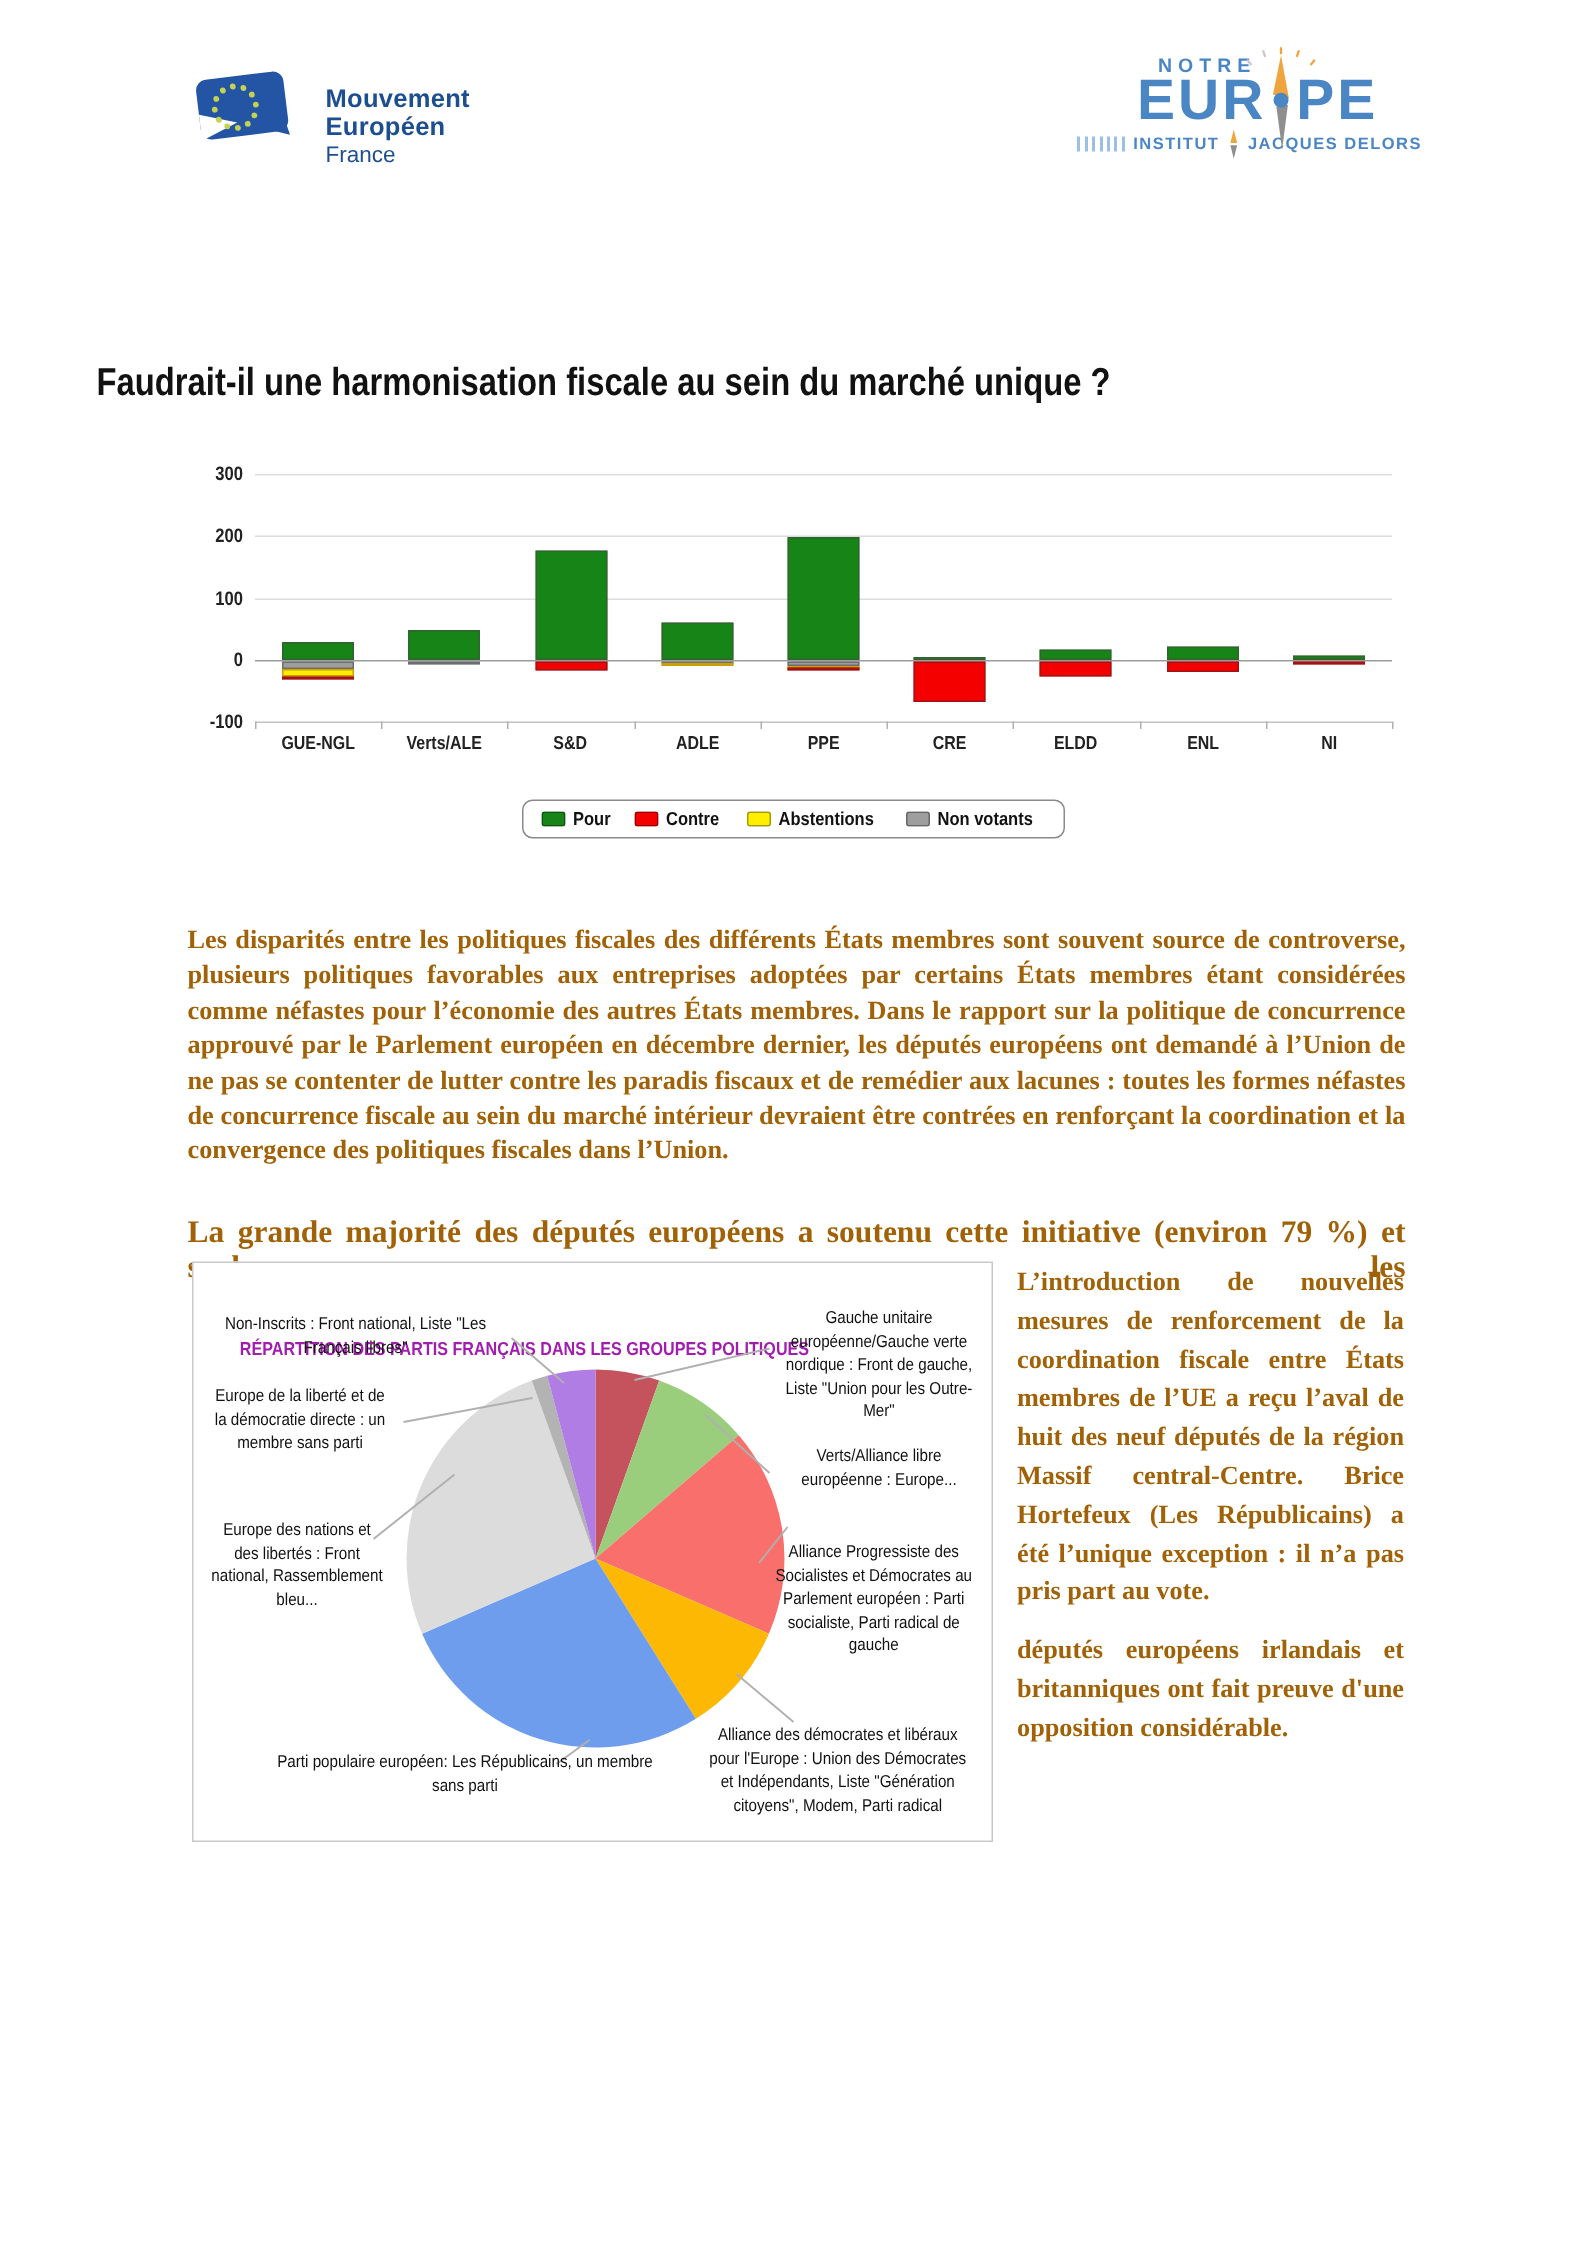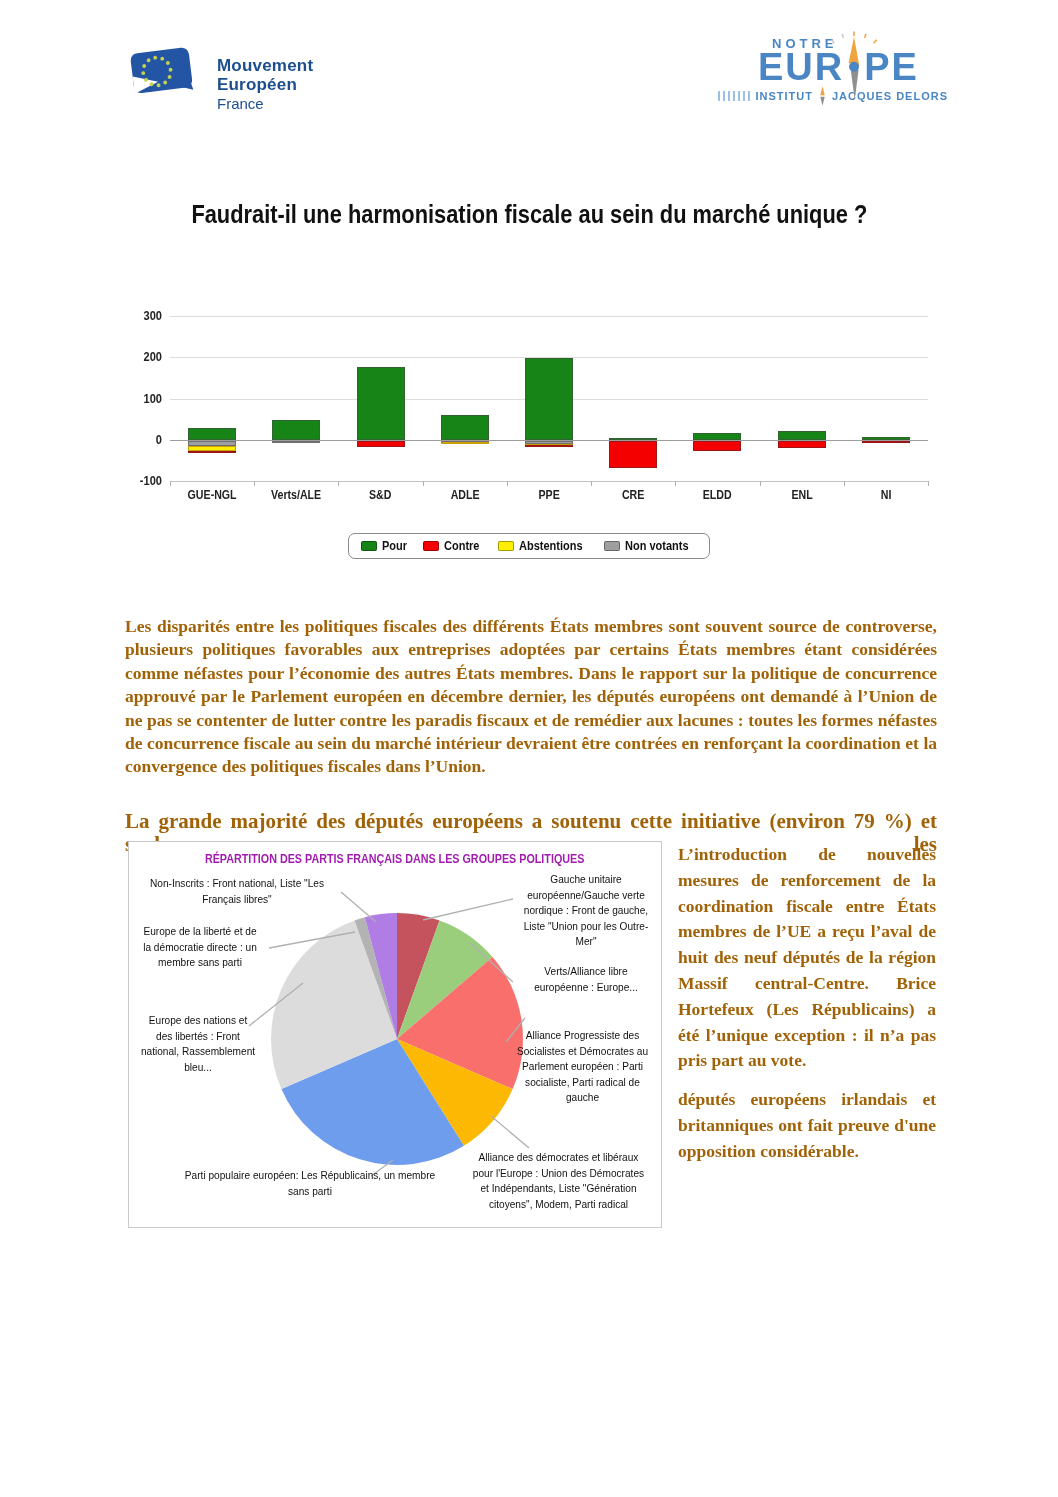--- a/index.html
+++ b/index.html
@@ -17,21 +17,21 @@
   .ne-notre { margin-left:54px; font-size:13px; font-weight:bold; letter-spacing:4px; }
   .ne-europe { margin-left:40px; margin-top:0px; font-size:38px; font-weight:800; letter-spacing:2px; display:flex; align-items:center; height:32px; }
   .compass-slot { position:relative; display:inline-block; width:20px; height:32px; }
   .compass-slot svg { position:absolute; left:-13px; top:-22px; }
   .ne-institut { margin-top:3px; font-size:11px; font-weight:bold; letter-spacing:1px; display:flex; align-items:center; gap:5px; white-space:nowrap; }
   .ne-ticks { display:inline-block; width:36px; height:10px;
       background:repeating-linear-gradient(90deg,#9bc0e3 0 2px, transparent 2px 5px); }
   .small-needle { display:inline-block; line-height:0; }
 
   
-  .cwrap { text-align:center; }
+  .cwrap { text-align:left;margin-top:40px; }
   .cnd { display:inline-block; transform:scaleX(.84); transform-origin:50% 50%; white-space:nowrap; }
 
   .doc-title { position:absolute; left:0; top:199px; width:100%; font-size:26px; font-weight:bold; color:#111; }
   .doc-subtitle { position:absolute; left:0; top:258px; width:100%; font-size:17px; font-weight:400; color:#222; }
   .doc-subtitle .cnd { transform:scaleX(.9); }
 
   
   .chart { position:absolute; left:130px; top:302px; width:800px; height:205px; }
   .plot { position:absolute; inset:0; }
   .gridline { position:absolute; height:1px; background:#dcdcdc; }

